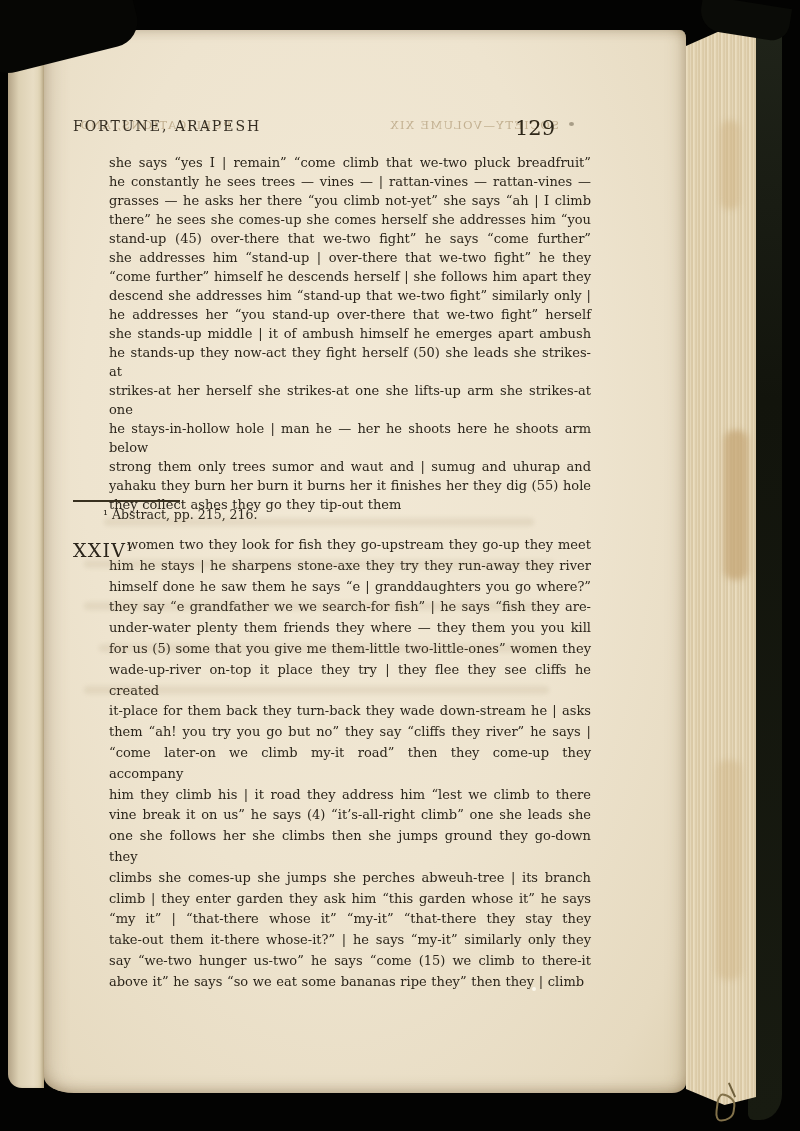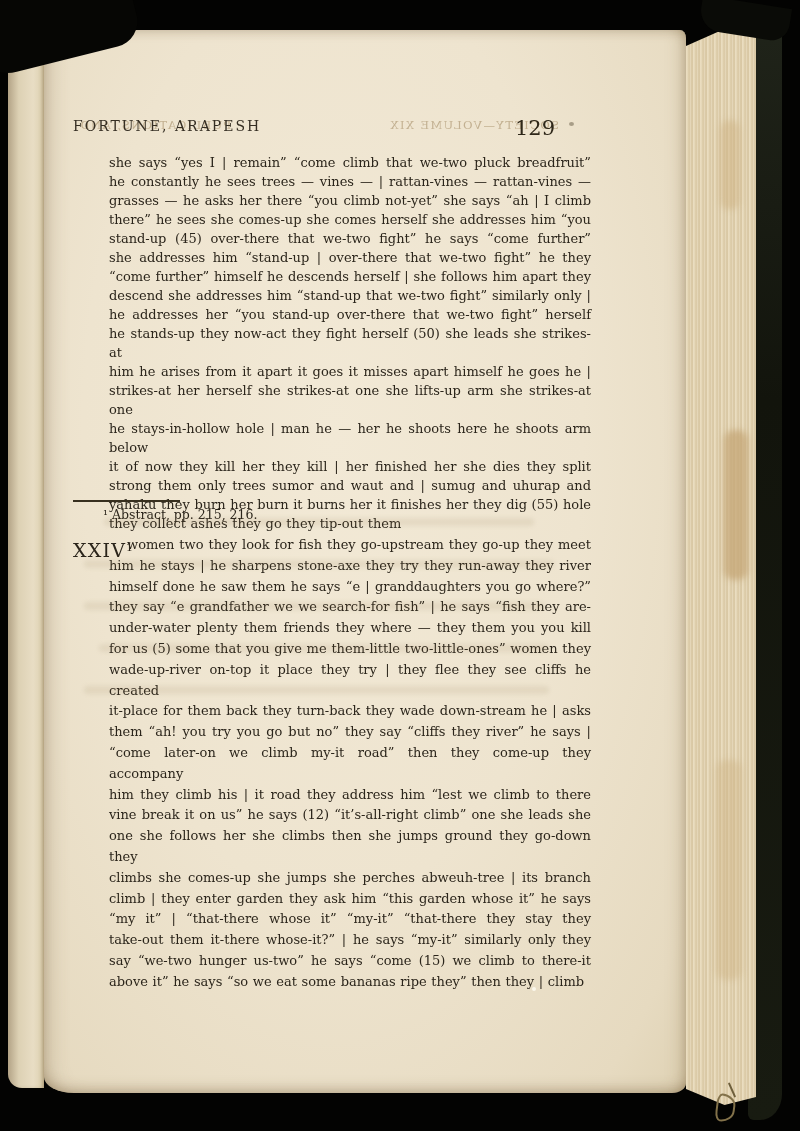--- a/index.html
+++ b/index.html
@@ -125,25 +125,24 @@
   <div class="text-col para para1">
       <div class="tline">she says “yes I | remain” “come climb that we-two pluck breadfruit”</div>
       <div class="tline">he constantly he sees trees — vines — | rattan-vines — rattan-vines —</div>
       <div class="tline">grasses — he asks her there “you climb not-yet” she says “ah | I climb</div>
       <div class="tline">there” he sees she comes-up she comes herself she addresses him “you</div>
       <div class="tline">stand-up (45) over-there that we-two fight” he says “come further”</div>
       <div class="tline">she addresses him “stand-up | over-there that we-two fight” he they</div>
       <div class="tline">“come further” himself he descends herself | she follows him apart they</div>
       <div class="tline">descend she addresses him “stand-up that we-two fight” similarly only |</div>
       <div class="tline">he addresses her “you stand-up over-there that we-two fight” herself</div>
+      <div class="tline">she stands-up middle | it of ambush himself he emerges apart ambush</div>
       <div class="tline">he stands-up they now-act they fight herself (50) she leads she strikes-at</div>
-      <div class="tline">him he arises from it apart it goes it misses apart himself he goes he |</div>
       <div class="tline">strikes-at her herself she strikes-at one she lifts-up arm she strikes-at one</div>
       <div class="tline">he stays-in-hollow hole | man he — her he shoots here he shoots arm below</div>
-      <div class="tline">it of now they kill her they kill | her finished her she dies they split</div>
       <div class="tline">strong them only trees sumor and waut and | sumug and uhurap and</div>
       <div class="tline">yahaku they burn her burn it burns her it finishes her they dig (55) hole</div>
       <div class="tline last">they collect ashes they go they tip-out them</div>
     </div>
 
   <div class="fn-rule"></div>
   <div class="text-col footnote">¹ Abstract, pp. 215, 216.</div>
 
   <div class="text-col section-heading">
     <span>XXIV</span><sup>1</sup>
@@ -154,21 +153,21 @@
       <div class="tline">him he stays | he sharpens stone-axe they try they run-away they river</div>
       <div class="tline">himself done he saw them he says “e | granddaughters you go where?”</div>
       <div class="tline">they say “e grandfather we we search-for fish” | he says “fish they are-</div>
       <div class="tline">under-water plenty them friends they where — they them you you kill</div>
       <div class="tline">for us (5) some that you give me them-little two-little-ones” women they</div>
       <div class="tline">wade-up-river on-top it place they try | they flee they see cliffs he created</div>
       <div class="tline">it-place for them back they turn-back they wade down-stream he | asks</div>
       <div class="tline">them “ah! you try you go but no” they say “cliffs they river” he says |</div>
       <div class="tline">“come later-on we climb my-it road” then they come-up they accompany</div>
       <div class="tline">him they climb his | it road they address him “lest we climb to there</div>
-      <div class="tline">vine break it on us” he says (12) “it’s-all-right climb” one she leads she</div>
+      <div class="tline">vine break it on us” he says (4) “it’s-all-right climb” one she leads she</div>
       <div class="tline">one she follows her she climbs then she jumps ground they go-down they</div>
       <div class="tline">climbs she comes-up she jumps she perches abweuh-tree | its branch</div>
       <div class="tline">climb | they enter garden they ask him “this garden whose it” he says</div>
       <div class="tline">“my it” | “that-there whose it” “my-it” “that-there they stay they</div>
       <div class="tline">take-out them it-there whose-it?” | he says “my-it” similarly only they</div>
       <div class="tline">say “we-two hunger us-two” he says “come (15) we climb to there-it</div>
       <div class="tline last">above it” he says “so we eat some bananas ripe they” then they | climb</div>
     </div>
 
   <div class="smudge" style="left:60px;top:488px;width:430px;height:8px;"></div>

